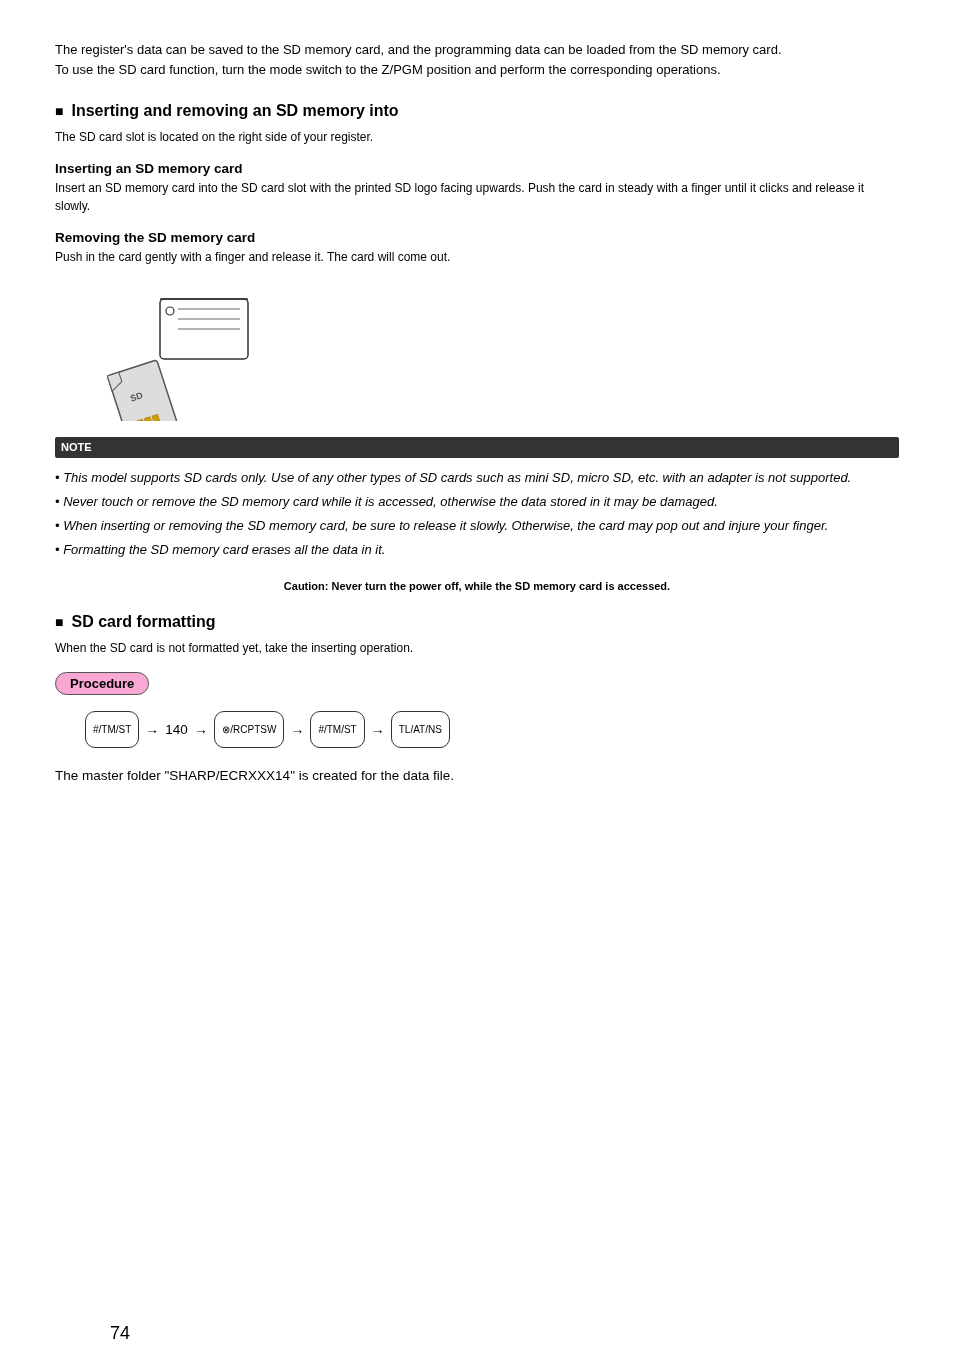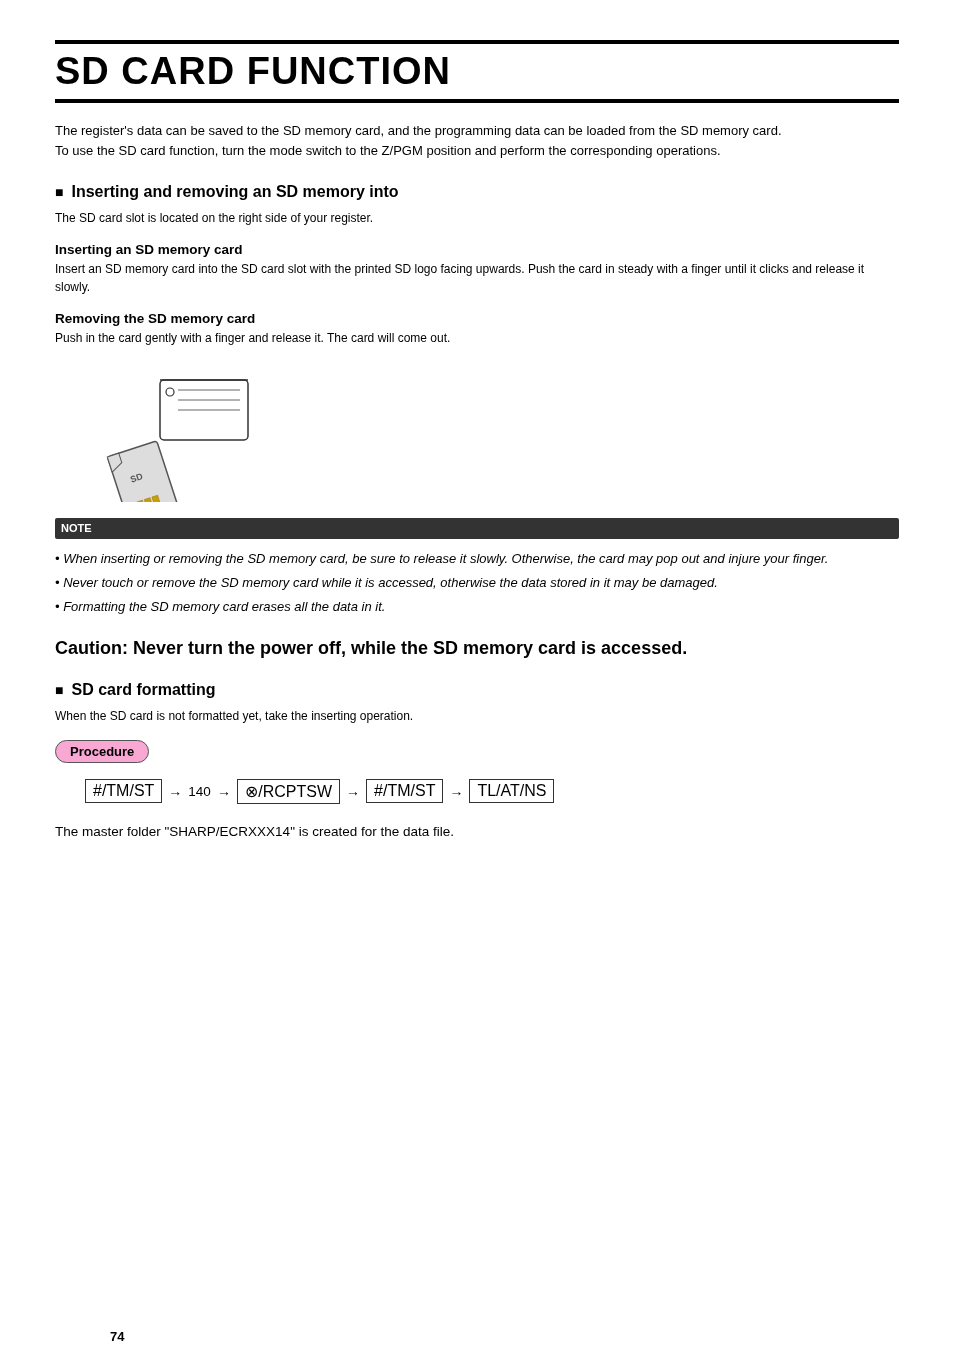--- a/index.html
+++ b/index.html
@@ -109,24 +109,25 @@
       padding-left: 12px;
       text-indent: -12px;
       margin-bottom: 4px;
     }
 
     .note-content ul li::before {
       content: '• ';
     }
 
     .caution-text {
-      font-size: 18px;
+      font-size: 11px;
       font-weight: bold;
       margin: 10px 0 18px 0;
       line-height: 1.55;
+      text-align: center;
     }
 
     .procedure-badge {
       display: inline-block;
       border: 1.5px solid #555;
       border-radius: 12px;
       padding: 3px 14px;
       font-size: 13px;
       font-weight: bold;
       margin-bottom: 16px;
@@ -137,23 +138,23 @@
       display: flex;
       align-items: center;
       gap: 6px;
       margin-left: 30px;
       margin-bottom: 18px;
       flex-wrap: wrap;
     }
 
     .key-box {
       border: 1px solid #333;
-      padding: 2px 7px;
-      font-size: 16px;
-      border-radius: 0;
+      padding: 12px 7px;
+      font-size: 10px;
+      border-radius: 10px;
       white-space: nowrap;
     }
 
     .flow-arrow {
       font-size: 14px;
       font-weight: bold;
     }
 
     .flow-number {
       font-size: 13.5px;
@@ -163,31 +164,30 @@
     .master-folder-text {
       font-size: 13.5px;
       line-height: 1.55;
       margin-bottom: 18px;
     }
 
     .page-number {
       position: absolute;
       bottom: 44px;
       left: 55px;
-      font-size: 13px;
-      font-weight: bold;
+      font-size: 18px;
+      font-weight: normal;
     }
 
   </style>
 </head>
 <body>
 
 <div style="position:relative; min-height:1348px;">
 
-  <div class="page-title">SD CARD FUNCTION</div>
 
   <div class="intro-text">
     <p>The register's data can be saved to the SD memory card, and the programming data can be loaded from the SD memory card.</p>
     <p>To use the SD card function, turn the mode switch to the Z/PGM position and perform the corresponding operations.</p>
   </div>
 
   <div>
     <div class="section-title">Inserting and removing an SD memory into</div>
     <div class="section-body">The SD card slot is located on the right side of your register.</div>
 
@@ -227,22 +227,23 @@
           </g>
         </svg>
       </div>
     </div>
   </div>
 
   <div class="note-box">
     <div class="note-badge">NOTE</div>
     <div class="note-content">
       <ul>
+        <li>This model supports SD cards only. Use of any other types of SD cards such as mini SD, micro SD, etc. with an adapter is not supported.</li>
+        <li>Never touch or remove the SD memory card while it is accessed, otherwise the data stored in it may be damaged.</li>
         <li>When inserting or removing the SD memory card, be sure to release it slowly. Otherwise, the card may pop out and injure your finger.</li>
-        <li>Never touch or remove the SD memory card while it is accessed, otherwise the data stored in it may be damaged.</li>
         <li>Formatting the SD memory card erases all the data in it.</li>
       </ul>
     </div>
   </div>
 
   <div class="caution-text">Caution:  Never turn the power off, while the SD memory card is accessed.</div>
 
   <div>
     <div class="section-title">SD card formatting</div>
     <div class="section-body">When the SD card is not formatted yet, take the inserting operation.</div>

